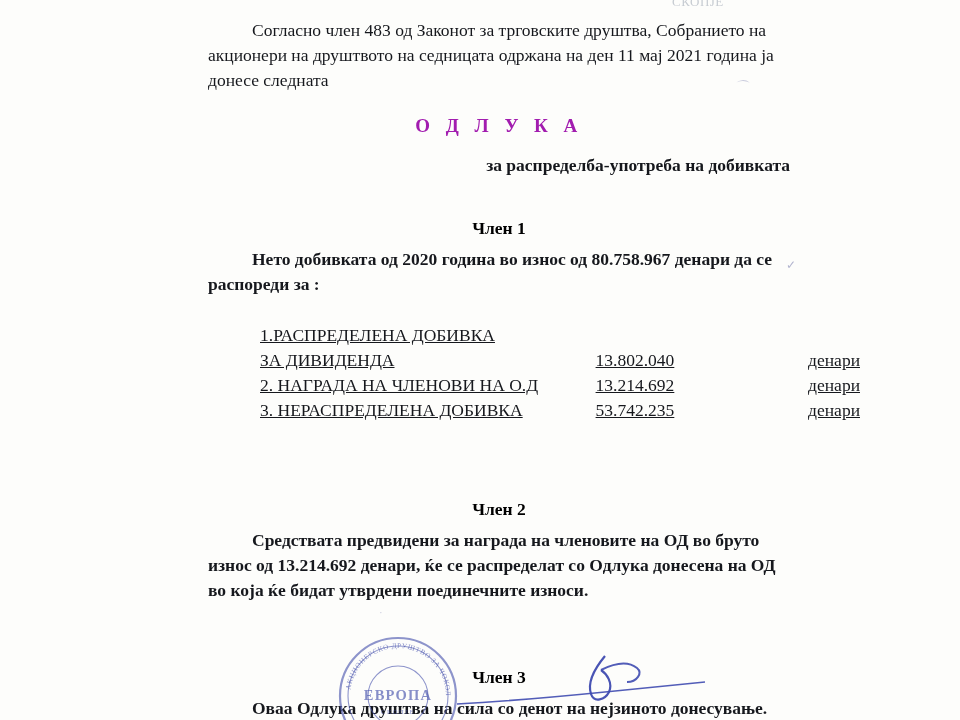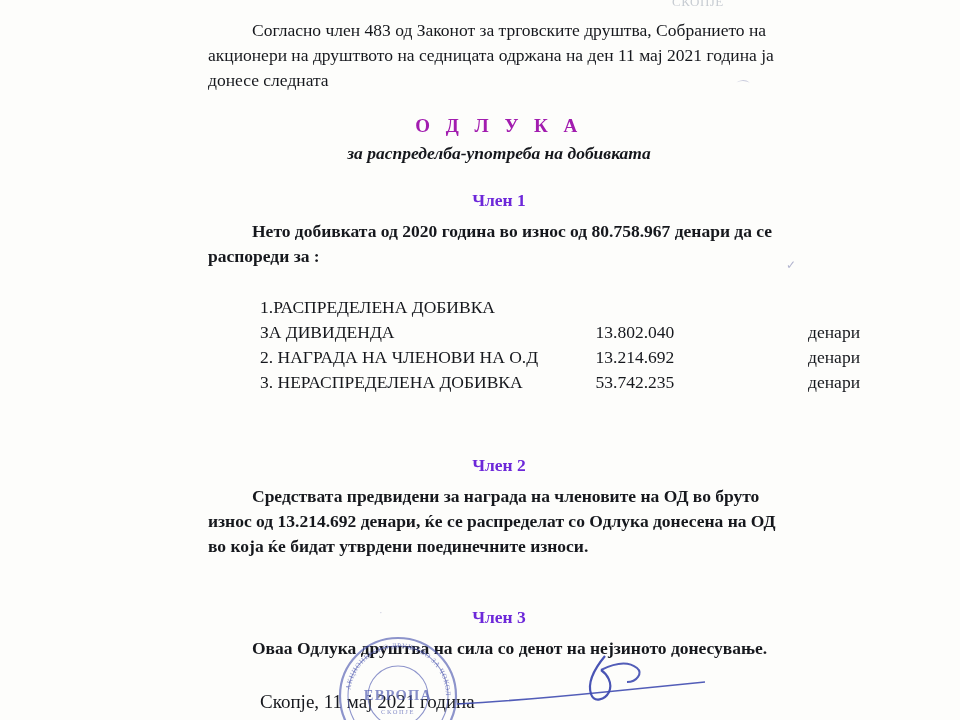--- a/index.html
+++ b/index.html
@@ -59,49 +59,50 @@
     margin-top: 22px;
     text-align: center;
   }
   .doc-title {
     font-size: 19px;
     font-weight: bold;
     letter-spacing: 5.5px;
     color: #a21caf;
   }
   .doc-subtitle {
-    margin-top: 6px;
-    font-size: 17.5px;
-    font-style: italic;
+    margin-top: 18px;
+    font-size: 17.5px;
     font-weight: bold;
     color: #15171c;
+    text-align: right;
   }
 
   .article-heading {
-    margin-top: 26px;
+    margin-top: 42px;
     text-align: center;
     font-size: 17.5px;
     font-weight: bold;
-    color: #6d28d9;
+    color: #000000;
   }
 
   .body-para { margin-top: 8px; font-weight: bold; }
 
   
   .alloc {
     margin: 26px 0 0 52px;
     width: 600px;
     border-collapse: collapse;
   }
   .alloc td {
     font-size: 17.5px;
     line-height: 25px;
     padding: 0;
     vertical-align: top;
     color: #16181d;
+    text-decoration: underline;
   }
   .alloc td.label { width: 330px; }
   .alloc td.amount { width: 140px; text-align: left; }
   .alloc td.unit { width: 120px; text-align: right; }
   .alloc tr.sub td.label { padding-left: 0; }
 
   .gap-lg { height: 34px; }
   .gap-md { height: 22px; }
 
   .place-date {

